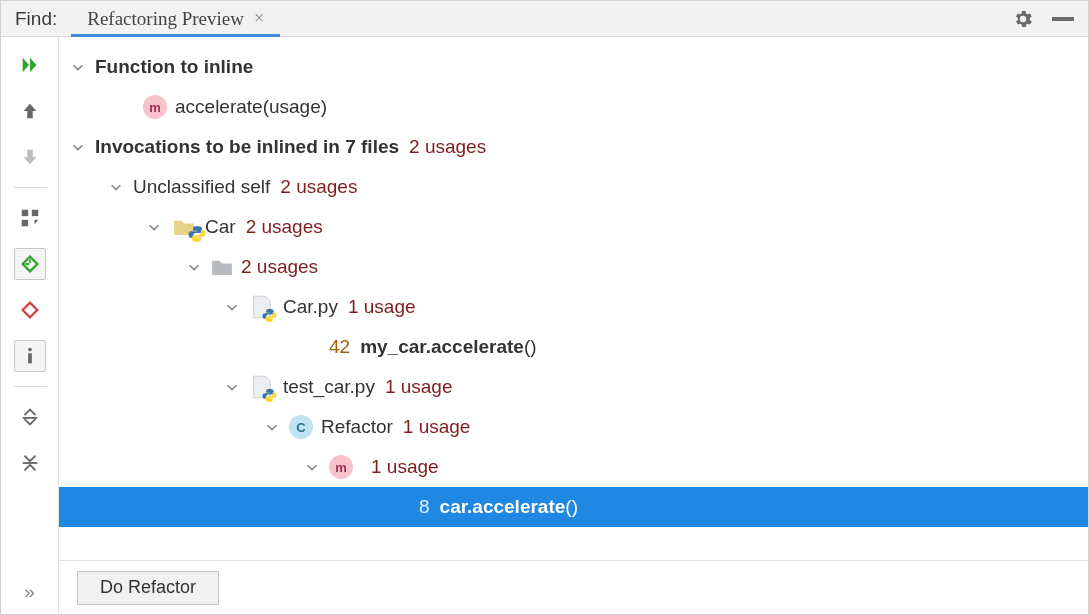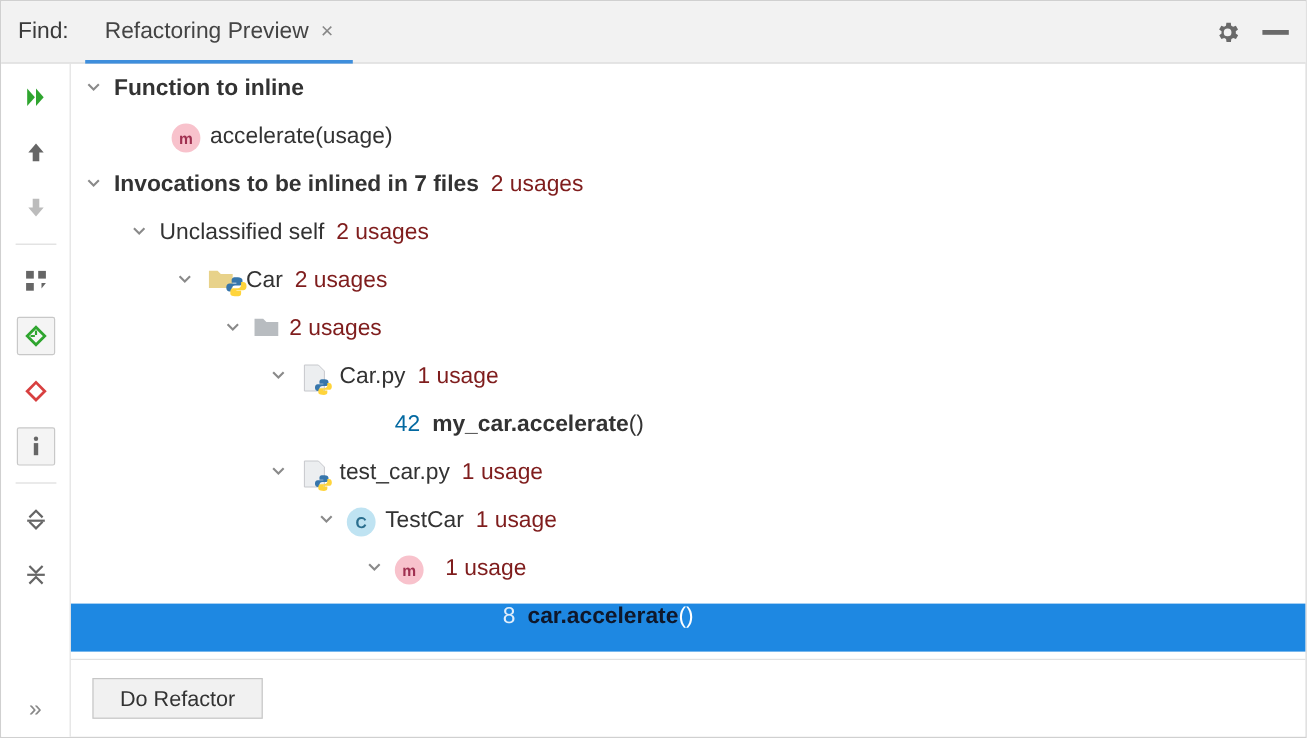--- a/index.html
+++ b/index.html
@@ -1,56 +1,56 @@
 <!DOCTYPE html>
 <html><head>
 <meta charset="utf-8">
 <style>
   * { box-sizing: border-box; margin: 0; padding: 0; }
   html, body { width: 1089px; height: 615px; font-family: "Segoe UI", Arial, sans-serif; font-size: 19px; color: #333; background: #fff; overflow: hidden; }
   .root { display: flex; flex-direction: column; width: 100%; height: 100%; border: 1px solid #d0d0d0; }
-  .header { display: flex; align-items: center; height: 52px; background: #f2f2f2; border-bottom: 1px solid #d9d9d9; position: relative; }
+  .header { display: flex; align-items: center; height: 36px; background: #f2f2f2; border-bottom: 1px solid #d9d9d9; position: relative; }
   .header .find-label { padding: 0 14px; color: #3a3a3a; font-size: 19px; }
-  .header .tab { display: flex; align-items: center; gap: 10px; height: 100%; padding: 0 16px; color: #444; font-size: 19px; position: relative; }
+  .header .tab { display: flex; align-items: center; gap: 10px; height: 100%; padding: 0 16px; color: #444; font-size: 19px; position: relative; font-family: Liberation Serif, serif; }
   .header .tab.active::after { content: ""; position: absolute; left: 0; right: 0; bottom: -1px; height: 3px; background: #3e8edc; }
   .header .close-x { color: #888; font-size: 18px; cursor: pointer; }
   .header .spacer { flex: 1; }
   .gear { width: 22px; height: 22px; display: inline-flex; align-items: center; justify-content: center; margin-right: 18px; cursor: pointer; }
   .gear svg { width: 22px; height: 22px; fill: #6a6a6a; }
   .minimize { width: 22px; height: 4px; background: #6a6a6a; margin-right: 14px; cursor: pointer; }
   .body { flex: 1; display: flex; min-height: 0; }
   .gutter { width: 58px; background: #fff; border-right: 1px solid #e2e2e2; display: flex; flex-direction: column; align-items: center; padding-top: 12px; gap: 14px; }
   .gutter .btn { width: 32px; height: 32px; display: flex; align-items: center; justify-content: center; cursor: pointer; border-radius: 2px; }
   .gutter .btn svg { width: 22px; height: 22px; }
   .gutter .btn.boxed { border: 1px solid #c8c8c8; background: #f4f4f4; }
   .gutter .sep { width: 34px; height: 1px; background: #dcdcdc; }
   .main { flex: 1; display: flex; flex-direction: column; min-height: 0; }
   .tree { flex: 1; overflow: auto; padding-top: 10px; }
-  .row { display: flex; align-items: flex-start; height: 40px; white-space: nowrap; }
+  .row { display: flex; align-items: center; height: 40px; white-space: nowrap; }
   .chevron { width: 18px; height: 18px; display: inline-flex; align-items: center; justify-content: center; margin-right: 8px; cursor: pointer; }
   .chevron svg { width: 14px; height: 14px; stroke: #8a8a8a; stroke-width: 2; fill: none; }
   .icon { display: inline-flex; align-items: center; justify-content: center; margin-right: 8px; }
   .icon.round { width: 24px; height: 24px; border-radius: 50%; font-size: 13px; font-weight: 600; }
   .icon.m { background: #f8c2cc; color: #a03050; }
   .icon.c { background: #bfe3f2; color: #2a6e8e; }
   .icon.folder svg { width: 22px; height: 18px; fill: #b8bcc0; }
   .icon.proj { position: relative; width: 26px; }
   .icon.proj svg { width: 22px; height: 18px; fill: #e8d28a; }
   .icon.proj .py { position: absolute; right: -2px; bottom: -2px; width: 13px; height: 13px; }
   .icon.pyfile { position: relative; width: 26px; }
   .icon.pyfile svg.file { width: 20px; height: 24px; fill: #eceef0; stroke: #c6c8cc; stroke-width: 1; }
   .icon.pyfile .py { position: absolute; right: -2px; bottom: -2px; width: 15px; height: 15px; }
   .bold { font-weight: 600; color: #333; }
   .muted { color: #7f1d1d; margin-left: 10px; }
-  .linenum { color: #0369a1; margin-right: 10px; }
+  .linenum { color: #a16207; margin-right: 10px; }
   .roww { width: 100%; }
   .selected { background: #1e88e2; color: #fff; }
-  .selected .bold { color: #0f172a; }
+  .selected .bold { color: #ffffff; }
   .selected .linenum { color: #e2eefb; }
-  .footer { height: 65px; border-top: 1px solid #e2e2e2; display: flex; align-items: center; padding-left: 18px; gap: 22px; }
+  .footer { height: 54px; border-top: 1px solid #e2e2e2; display: flex; align-items: center; padding-left: 18px; gap: 22px; }
   .button { height: 34px; padding: 0 22px; font-size: 18px; color: #333; background: #f1f1f1; border: 1px solid #c6c6c6; cursor: pointer; }
   .py-logo { display: inline-block; }
   .py-logo svg { width: 100%; height: 100%; }
   .overflow { width: 22px; height: 16px; display: flex; align-items: center; justify-content: center; color: #888; cursor: pointer; margin-top: auto; margin-bottom: 14px; }
 </style>
 </head>
 <body>
 
 <div class="root">
 
@@ -243,21 +243,21 @@
           <span>test_car.py</span>
           <span class="muted">1 usage</span>
         </div>
         <div class="row" style="padding-left:204px">
           <span class="chevron">
               <svg viewBox="0 0 16 16">
                 <polyline points="3,6 8,11 13,6"></polyline>
               </svg>
             </span>
           <span class="icon round c">C</span>
-          <span>TestCar</span>
+          <span>Refactor</span>
           <span class="muted">1 usage</span>
         </div>
         <div class="row" style="padding-left:244px">
           <span class="chevron">
               <svg viewBox="0 0 16 16">
                 <polyline points="3,6 8,11 13,6"></polyline>
               </svg>
             </span>
           <span class="icon round m">m</span>
           <span class="muted">1 usage</span>

